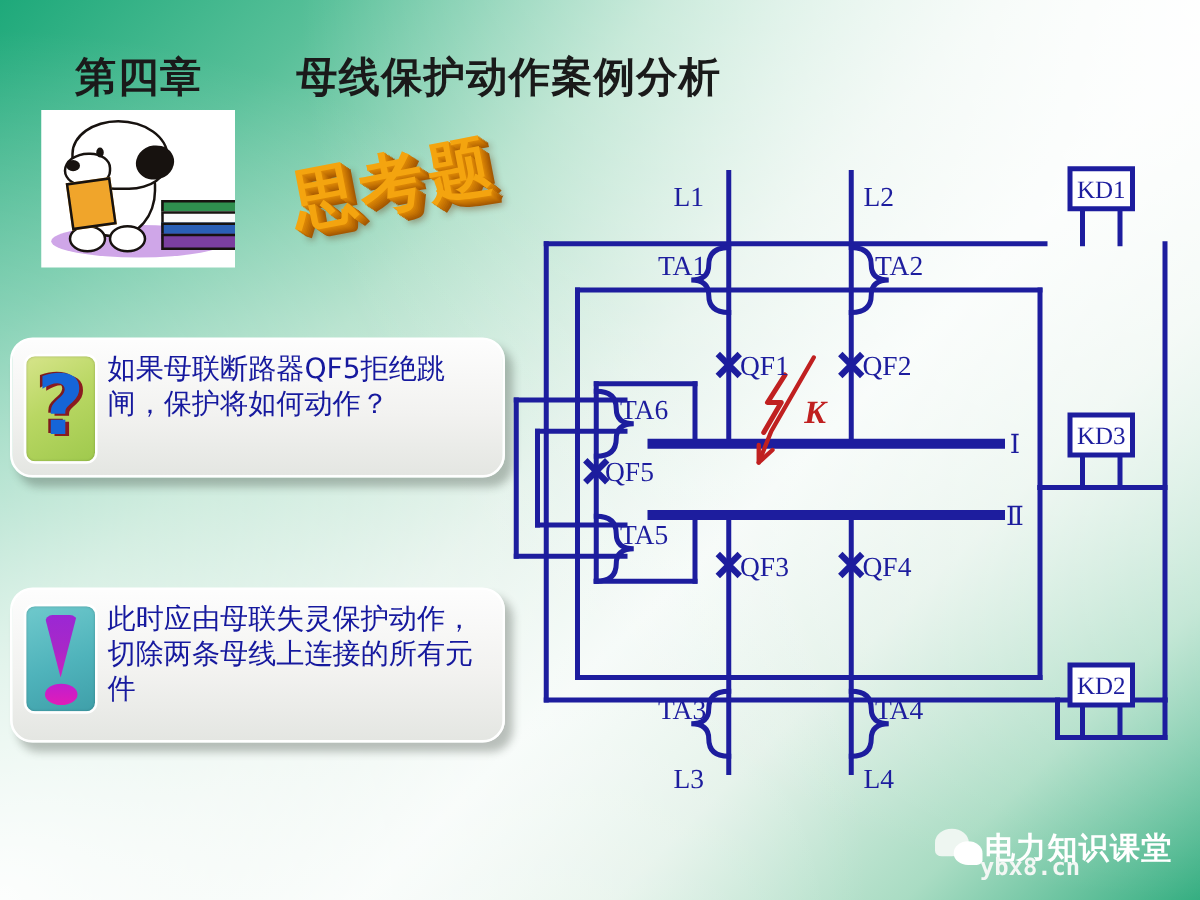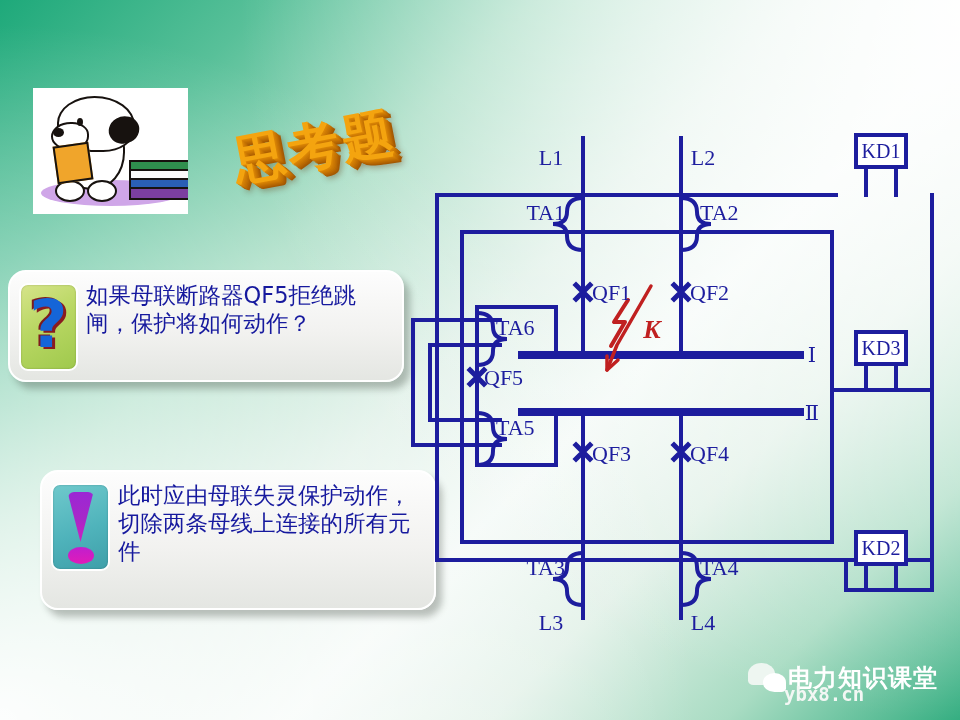--- a/index.html
+++ b/index.html
@@ -81,21 +81,21 @@
     flex:0 0 auto;width:55px;height:84px;border-radius:9px;border:2px solid #fff;
     position:relative;overflow:hidden;margin-right:8px;margin-top:2px;
     box-shadow:0 0 2px rgba(0,0,0,.25) inset;
   }
   .callout .ctext{
     font-family:"DejaVu Sans","Liberation Sans",sans-serif;
     font-size:22.5px;line-height:28px;font-weight:400;color:#16199e;
     white-space:pre-wrap;letter-spacing:0px;
   }
   #callout-q{left:8px;top:270px;width:396px;height:112px;}
-  #callout-a{left:8px;top:470px;width:396px;height:140px;margin-left:32px;}
+  #callout-a{left:8px;top:470px;width:396px;height:124px;}
 
   
   .icon-q{background:linear-gradient(150deg,#d6e48a 0%,#b9d763 45%,#9fc94d 100%);}
   .icon-q .qm{
     position:absolute;left:0;right:0;top:4px;text-align:center;
     font-family:"DejaVu Sans","Liberation Sans",sans-serif;
     font-size:66px;font-weight:700;line-height:72px;
     color:#1565d8;
     text-shadow:3px 2px 0 #8a1b20, -2px -1px 0 #7e1a1e;
   }
@@ -134,20 +134,21 @@
     position:absolute;left:784px;top:683px;
     font-family:"DejaVu Sans Mono","Liberation Mono",monospace;
     font-size:19px;font-weight:700;color:#f3f7f4;letter-spacing:0px;
   }
 </style>
 </head>
 <body>
 
 <div id="slide">
 
+  <div class="title">第四章      母线保护动作案例分析</div>
 
   <div class="snoopy">
     <div class="sn-ellipse"></div>
     <div class="sn-books">
       <i class="bk1"></i>
         <i class="bk2"></i>
         <i class="bk3"></i>
         <i class="bk4"></i>
     </div>
     <div class="sn-body"></div>

